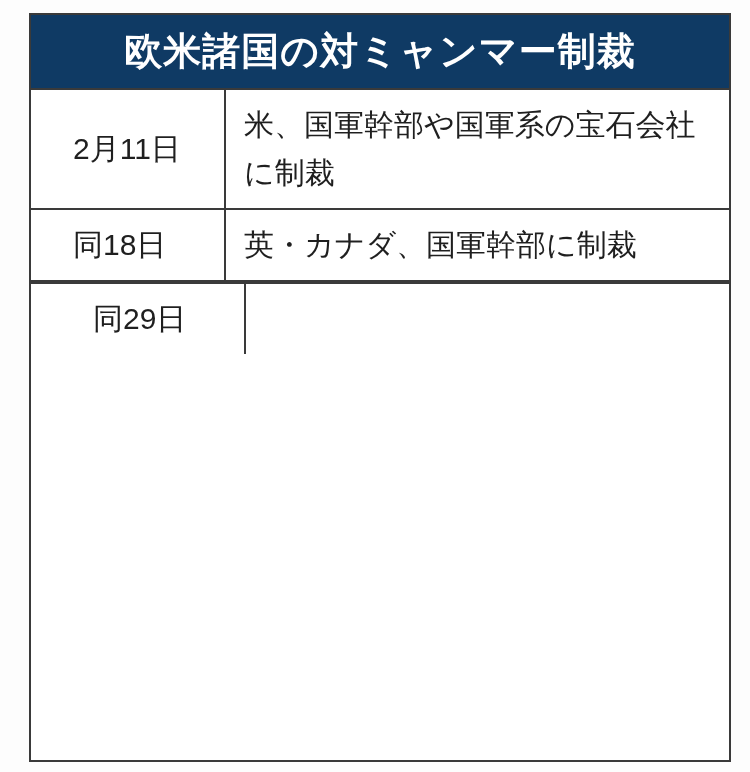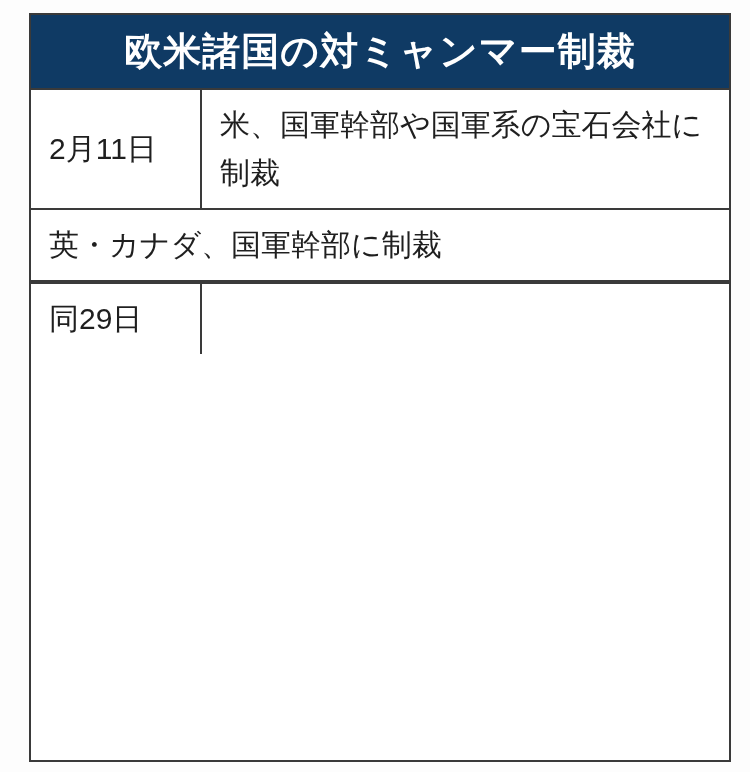--- a/index.html
+++ b/index.html
@@ -38,22 +38,23 @@
     display: flex;
     align-items: center;
     justify-content: center;
     border-bottom: 2px solid var(--border);
   }
   .rows { flex: 1 1 auto; display: flex; flex-direction: column; }
   .row {
     display: flex;
     flex-direction: row;
     border-bottom: 2px solid var(--border);
+    padding-left: 24px;
   }
-  .row:last-child { border-bottom: none; }
+  .row:last-child { border-bottom: none; margin-left: 20px; }
   .cell {
     color: var(--body-text);
     font-size: 30px;
     line-height: 48px;
     padding: 11px 14px 11px 18px;
     background: var(--cell-bg);
   }
   .cell.date {
     flex: 0 0 171px;
     width: 171px;
@@ -73,20 +74,21 @@
 <div class="page">
   <div class="table-wrap">
     <div class="table-header">欧米諸国の対ミャンマー制裁</div>
     <div class="rows" id="rows">
   <div class="row">
     <div class="cell date">2月11日</div>
     <div class="cell event">米、国軍幹部や国軍系の宝石会社に制裁</div>
   </div>
 
   <div class="row">
+    <div class="cell date">同18日</div>
     <div class="cell event">英・カナダ、国軍幹部に制裁</div>
   </div>
 
 
   <div class="row">
   </div>
 
 
   <div class="row">
     <div class="cell date">同29日</div>

